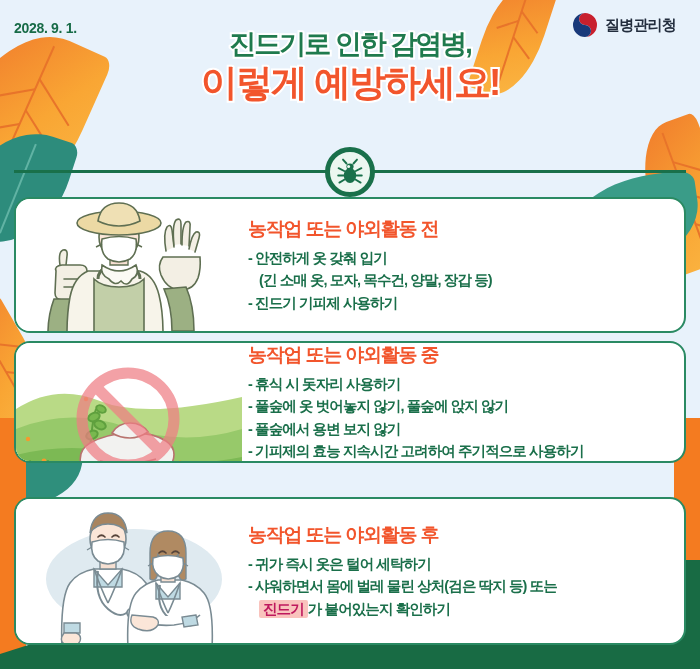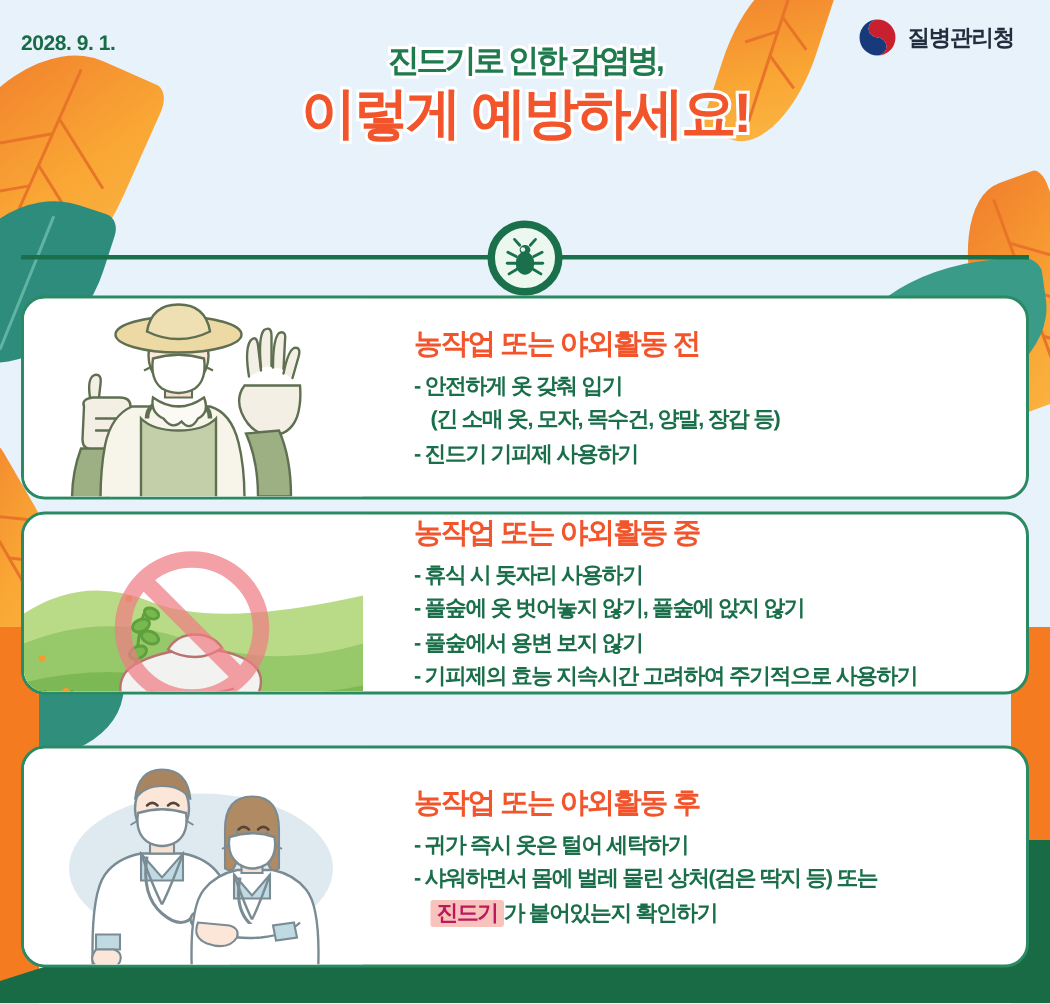--- a/index.html
+++ b/index.html
@@ -161,21 +161,21 @@
     text-align: center;
   }
   .title-line {
     font-weight: bold;
     letter-spacing: -2px;
     line-height: 1.06;
     -webkit-text-stroke: 4px #ffffff;
     paint-order: stroke fill;
   }
   #title-line1 {
-    font-size: 21px;
+    font-size: 27px;
     color: #1f7a4d;
   }
   #title-line2 {
     font-size: 37px;
     color: #f2552c;
     margin-top: 4px;
   }
 
   
   #rule {
@@ -220,21 +220,20 @@
     overflow: hidden;
   }
   .card-body {
     position: absolute;
     left: 232px; top: 0;
     right: 10px;
     height: 100%;
     display: flex;
     flex-direction: column;
     justify-content: center;
-    margin-left: 28px;
   }
   .card-heading {
     font-size: 19px;
     font-weight: bold;
     color: #f2552c;
     letter-spacing: -1.2px;
     margin-bottom: 5px;
   }
   .bullet {
     font-size: 14.5px;

